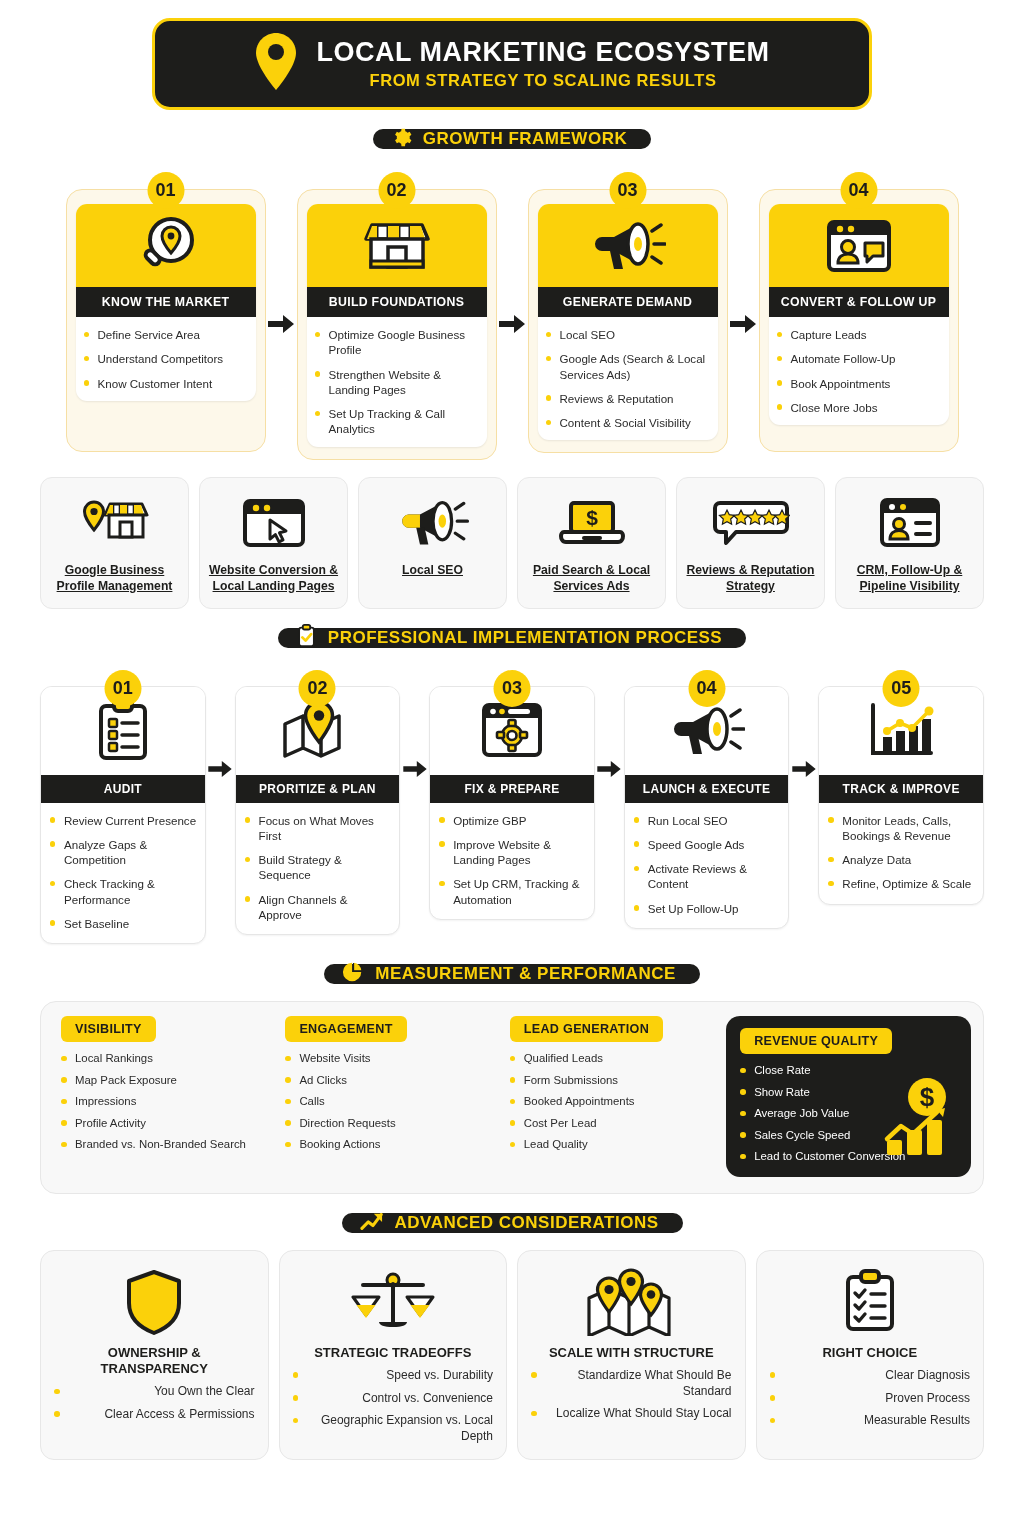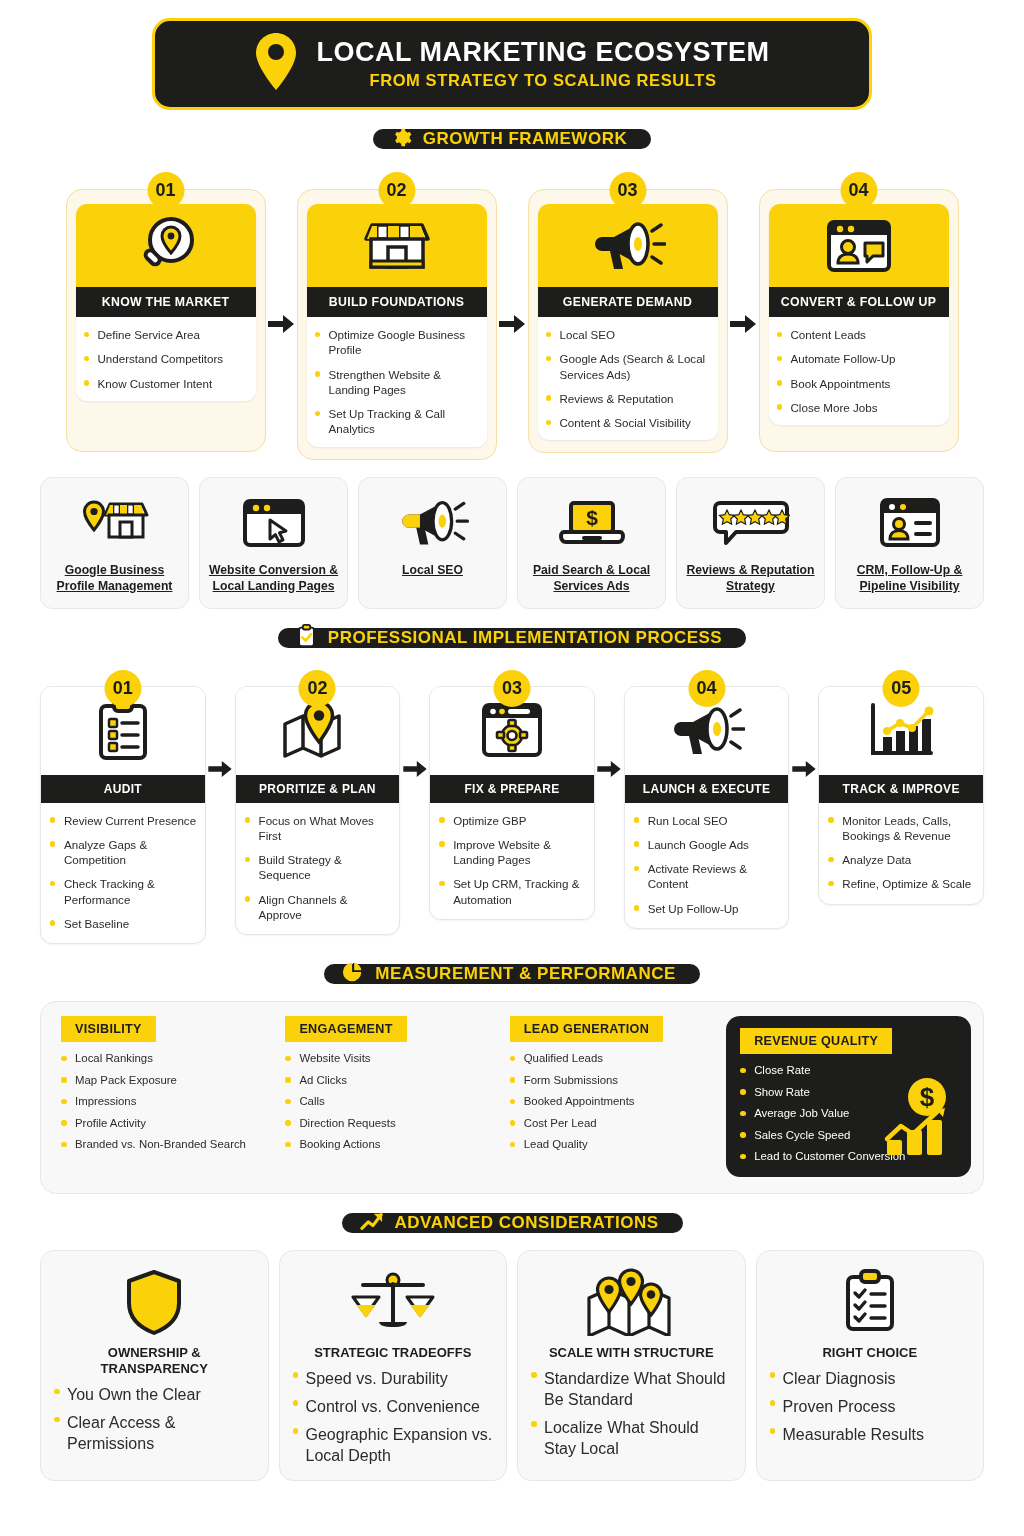--- a/index.html
+++ b/index.html
@@ -102,36 +102,36 @@
   .meas-panel{
     margin-top:17px; background:#F8F8F8; border:1px solid #E7E7E7; border-radius:16px;
     padding:14px 12px 16px; display:flex; gap:8px; align-items:stretch;
   }
   .meas-col{ flex:1; padding-left:8px;}
   .meas-col.dark{
     background:#1d1d1b; border-radius:14px; padding:12px 10px 12px 14px; position:relative; flex:1.06;
   }
   .meas-chip{
     display:inline-block; background:#FBD10A; color:#1d1d1b; font-size:12.6px; font-weight:bold;
-    padding:6px 14px; border-radius:0; letter-spacing:.3px; margin-bottom:9px;
+    padding:6px 14px; border-radius:6px; letter-spacing:.3px; margin-bottom:9px;
   }
   .meas-col ul li{ font-size:11.4px; margin-bottom:6.5px; padding-left:14px;}
   .meas-col.dark ul li{ color:#ffffff; }
   .meas-col.dark .dollar-art{ position:absolute; right:10px; bottom:14px; }
 
   
   .adv-row{ display:flex; gap:10px; margin-top:17px; }
   .adv-card{
     flex:1; background:#F8F8F8; border:1px solid #E7E7E7; border-radius:14px;
     padding:14px 13px 14px; display:flex; flex-direction:column; align-items:center;
   }
   .adv-icon{ height:74px; display:flex; align-items:center; justify-content:center;}
   .adv-title{ font-size:13px; font-weight:bold; text-align:center; margin:6px 0 7px; line-height:1.25; color:#1d1d1b;}
   .adv-card ul{ align-self:stretch; }
-  .adv-card ul li{ font-size:16px; margin-bottom:7px; padding-left:13px;}
+  .adv-card ul li{ font-size:12px; margin-bottom:7px; padding-left:13px;text-align:right;}
 </style>
 </head>
 <body>
 
 <div class="page">
 
   <div class="header">
     <span class="pin">
       <svg width="44" height="62" viewBox="0 0 44 62">
           <path d="M22 2C11 2 2 11 2 22c0 14 20 37 20 37s20-23 20-37C42 11 33 2 22 2z" fill="#FBD10A"></path>
@@ -262,21 +262,21 @@
               <circle cx="15" cy="12" r="3.2" fill="#FBD10A"></circle>
                 <circle cx="26" cy="12" r="3.2" fill="#FBD10A"></circle>
               <circle cx="23" cy="30" r="6.5" fill="#FBD10A" stroke="#1d1d1b" stroke-width="3"></circle>
               <path d="M13 46c0-6 4.5-9 10-9s10 3 10 9z" fill="#FBD10A" stroke="#1d1d1b" stroke-width="3"></path>
               <path d="M40 26h18v13H48l-6 6v-6h-2z" fill="#FBD10A" stroke="#1d1d1b" stroke-width="3" stroke-linejoin="round"></path>
             </svg>
           </div>
           <div class="gf-title">CONVERT &amp; FOLLOW UP</div>
           <div class="gf-list">
             <ul class="bullets">
-              <li>Content Leads</li>
+              <li>Capture Leads</li>
               <li>Automate Follow-Up</li>
               <li>Book Appointments</li>
               <li>Close More Jobs</li>
             </ul>
           </div>
         </div>
       </div>
     </div>
 
   </div>
@@ -488,21 +488,21 @@
             <ellipse cx="48" cy="27" rx="10" ry="20" fill="#fff" stroke="#1d1d1b" stroke-width="3.5"></ellipse>
             <ellipse cx="48" cy="27" rx="4" ry="7" fill="#FBD10A"></ellipse>
             <path d="M20 34h9l4 18h-9z" fill="#1d1d1b"></path>
             <path d="M62 14l9-6M64 27h11M62 40l9 6" stroke="#1d1d1b" stroke-width="3.5" stroke-linecap="round"></path>
           </svg>
         </div>
         <div class="imp-title">LAUNCH &amp; EXECUTE</div>
         <div class="imp-list">
           <ul class="bullets">
             <li>Run Local SEO</li>
-            <li>Launch Google Ads</li>
+            <li>Speed Google Ads</li>
             <li>Activate Reviews &amp; Content</li>
             <li>Set Up Follow-Up</li>
           </ul>
         </div>
       </div>
     </div>
 
     <div class="arrow" style="padding-top:90px;">
       <svg width="24" height="18" viewBox="0 0 26 20">
           <path d="M0 7h15V1l11 9-11 9v-6H0z" fill="#1d1d1b"></path>

